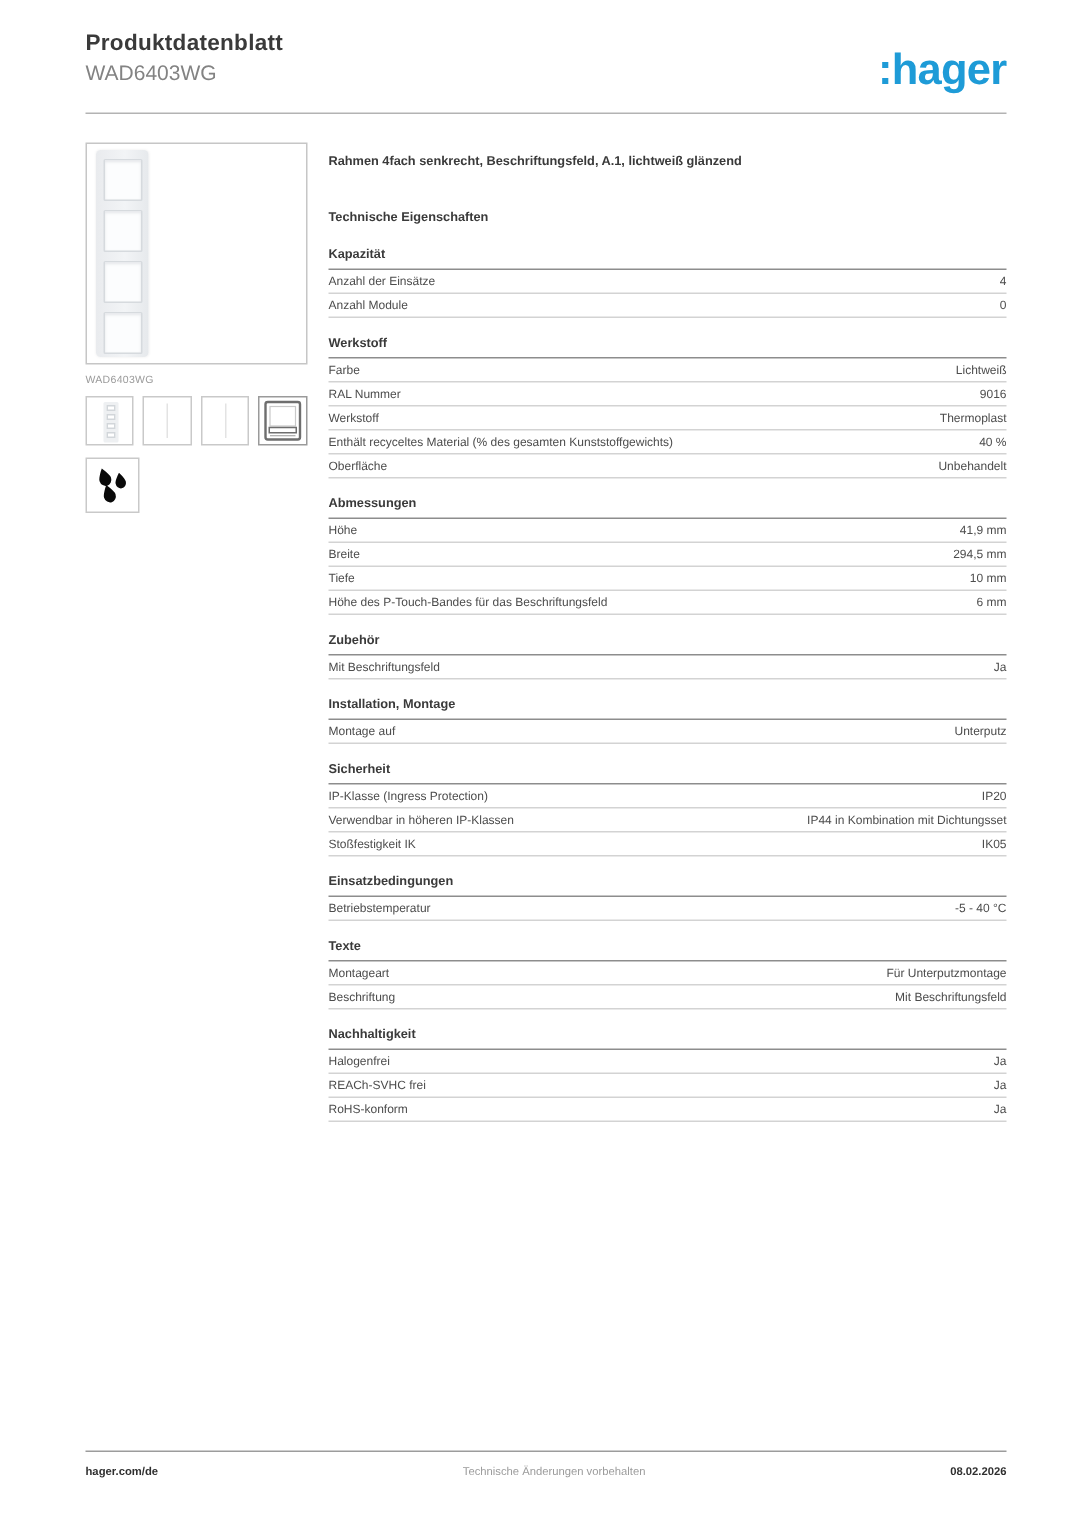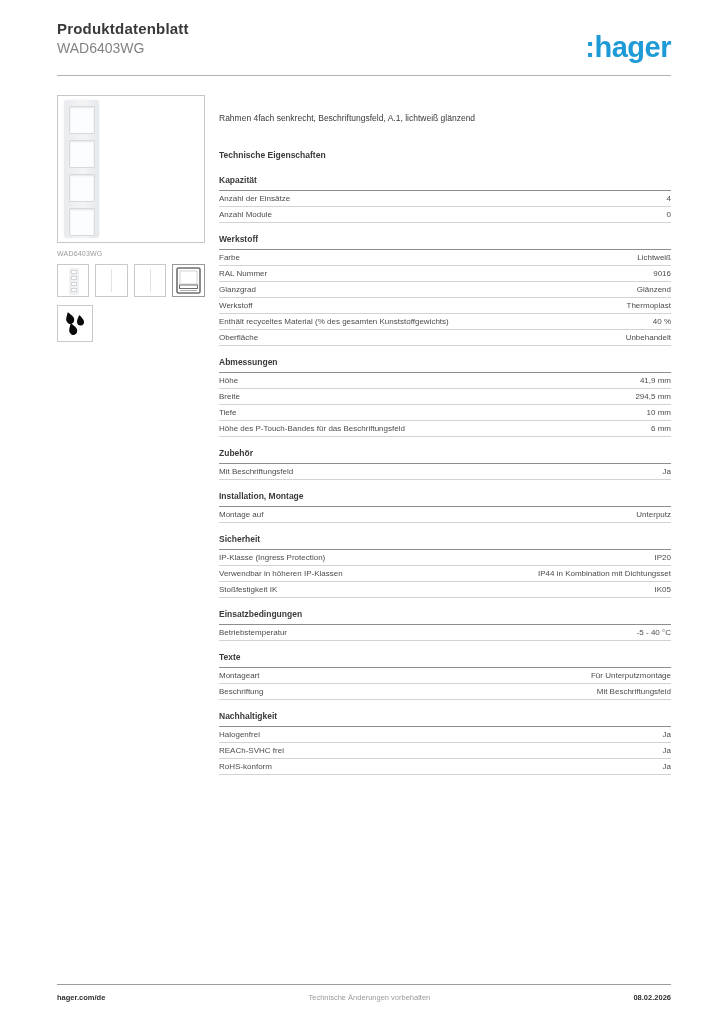--- a/index.html
+++ b/index.html
@@ -44,38 +44,38 @@
   .thumb-line::after {
     content:""; position:absolute; left:50%; top:4px; bottom:4px; width:1px; background:#e3e3e3;
   }
   .pictogram-box {
     width:36px; height:37px; border:1px solid #c9c9c9; margin-top:8px;
     display:flex; align-items:center; justify-content:center; background:#fff;
   }
 
   
   .right-col { flex:1; min-width:0; }
-  .product-desc { font-size:8.5px; font-weight:normal; color:#3a3a3a; margin-top:18px; }
+  .product-desc { font-size:8.5px; font-weight:bold; color:#3a3a3a; margin-top:7px; }
   .tech-heading { font-size:8.5px; font-weight:bold; color:#3a3a3a; margin-top:27px; }
   .sections { margin-top:15px; }
   .spec-section { margin-bottom:11px; }
   .spec-section-title {
     font-size:8.5px; font-weight:bold; color:#3a3a3a;
     padding-bottom:5px; border-bottom:1px solid #8d8d8d;
   }
   .spec-row {
     display:flex; justify-content:space-between; align-items:baseline;
     font-size:8px; color:#4c4c4c; padding:3px 0 3px; border-bottom:1px solid #d3d3d3;
   }
   .spec-label { padding-right:10px; }
   .spec-value { text-align:right; white-space:nowrap; }
 
   
   .footer {
-    position:absolute; left:57px; right:53px; bottom:22px;
+    position:absolute; left:57px; right:53px; bottom:39px;
     border-top:1px solid #9c9c9c; padding-top:8px;
     display:flex; justify-content:space-between; align-items:baseline;
     font-size:7.5px;
   }
   .footer-left  { font-weight:bold; color:#2f2f2f; }
   .footer-center{ color:#9b9b9b; }
   .footer-right { font-weight:bold; color:#2f2f2f; }
 </style>
 </head>
 <body>
@@ -153,24 +153,20 @@
           <div class="spec-section-title">Werkstoff</div>
           <div class="spec-row">
             <span class="spec-label">Farbe</span>
             <span class="spec-value">Lichtweiß</span>
           </div>
           <div class="spec-row">
             <span class="spec-label">RAL Nummer</span>
             <span class="spec-value">9016</span>
           </div>
           <div class="spec-row">
-            <span class="spec-label">Glanzgrad</span>
-            <span class="spec-value">Glänzend</span>
-          </div>
-          <div class="spec-row">
             <span class="spec-label">Werkstoff</span>
             <span class="spec-value">Thermoplast</span>
           </div>
           <div class="spec-row">
             <span class="spec-label">Enthält recyceltes Material (% des gesamten Kunststoffgewichts)</span>
             <span class="spec-value">40 %</span>
           </div>
           <div class="spec-row">
             <span class="spec-label">Oberfläche</span>
             <span class="spec-value">Unbehandelt</span>

